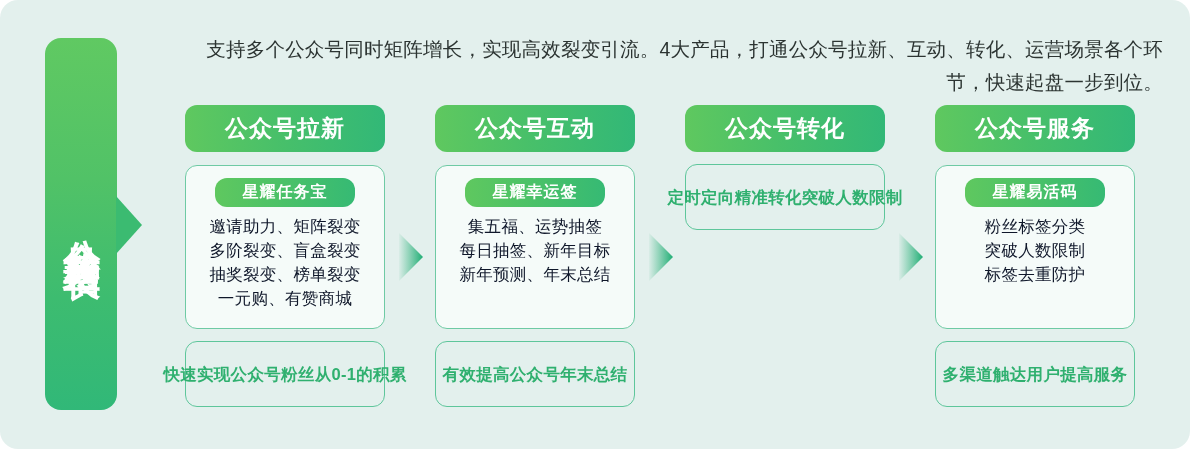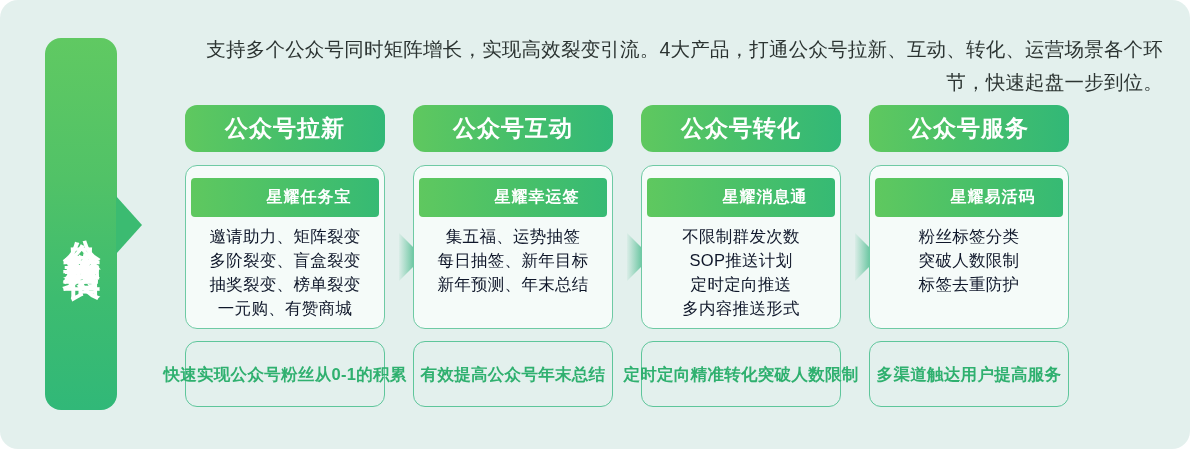--- a/index.html
+++ b/index.html
@@ -75,21 +75,21 @@
     left: 185px;
     top: 105px;
     width: 960px;
     height: 315px;
     display: flex;
     gap: 0px;
   }
   .col {
     position: relative;
     width: 200px;
-    margin-right: 28px;
+    margin-right: 50px;
     display: flex;
     flex-direction: column;
   }
   .col:last-child { margin-right: 8px; }
 
   .col-header {
     height: 47px;
     border-radius: 12px;
     background: linear-gradient(90deg, #5fc85f 0%, #49c069 45%, #32b877 100%);
     color: #ffffff;
@@ -109,31 +109,30 @@
     background: #f5fbf9;
     border: 1px solid #6ecaa4;
     box-sizing: border-box;
     padding-top: 12px;
     display: flex;
     flex-direction: column;
     align-items: center;
   }
   .card-pill {
     width: 140px;
-    height: 39px;
-    border-radius: 4px;
+    height: 29px;
+    border-radius: 12px;
     background: linear-gradient(90deg, #5fc85f 0%, #4ac168 50%, #36ba74 100%);
     color: #ffffff;
     font-size: 16px;
     font-weight: bold;
     letter-spacing: 1px;
     display: flex;
     align-items: center;
     justify-content: center;
-    padding-left: 48px;
   }
   .card-list {
     margin-top: 7px;
     text-align: center;
     color: #0f172a;
     font-size: 16.5px;
     line-height: 24px;
     letter-spacing: 0.3px;
   }
   .card-list div { white-space: nowrap; }
@@ -228,29 +227,20 @@
                 <stop offset="0%" stop-color="#2fb07a" stop-opacity="0.05"></stop>
                 <stop offset="100%" stop-color="#1fae74" stop-opacity="1"></stop>
               </linearGradient>
             </defs>
             <path d="M0 0 L24 24 L0 48 Z" fill="url(#cg1)"></path>
           </svg>
         </div>
       </div>
       <div class="col">
         <div class="col-header">公众号转化</div>
-        <div class="col-card">
-          <div class="card-pill">星耀消息通</div>
-          <div class="card-list">
-            <div>不限制群发次数</div>
-            <div>SOP推送计划</div>
-            <div>定时定向推送</div>
-            <div>多内容推送形式</div>
-          </div>
-        </div>
         <div class="col-footer">
           <div>定时定向精准转化</div>
           <div>突破人数限制</div>
         </div>
         <div class="connector">
           <svg width="24" height="48" viewBox="0 0 24 48">
             <defs>
               <linearGradient id="cg2" x1="0" y1="0" x2="1" y2="0">
                 <stop offset="0%" stop-color="#2fb07a" stop-opacity="0.05"></stop>
                 <stop offset="100%" stop-color="#1fae74" stop-opacity="1"></stop>

